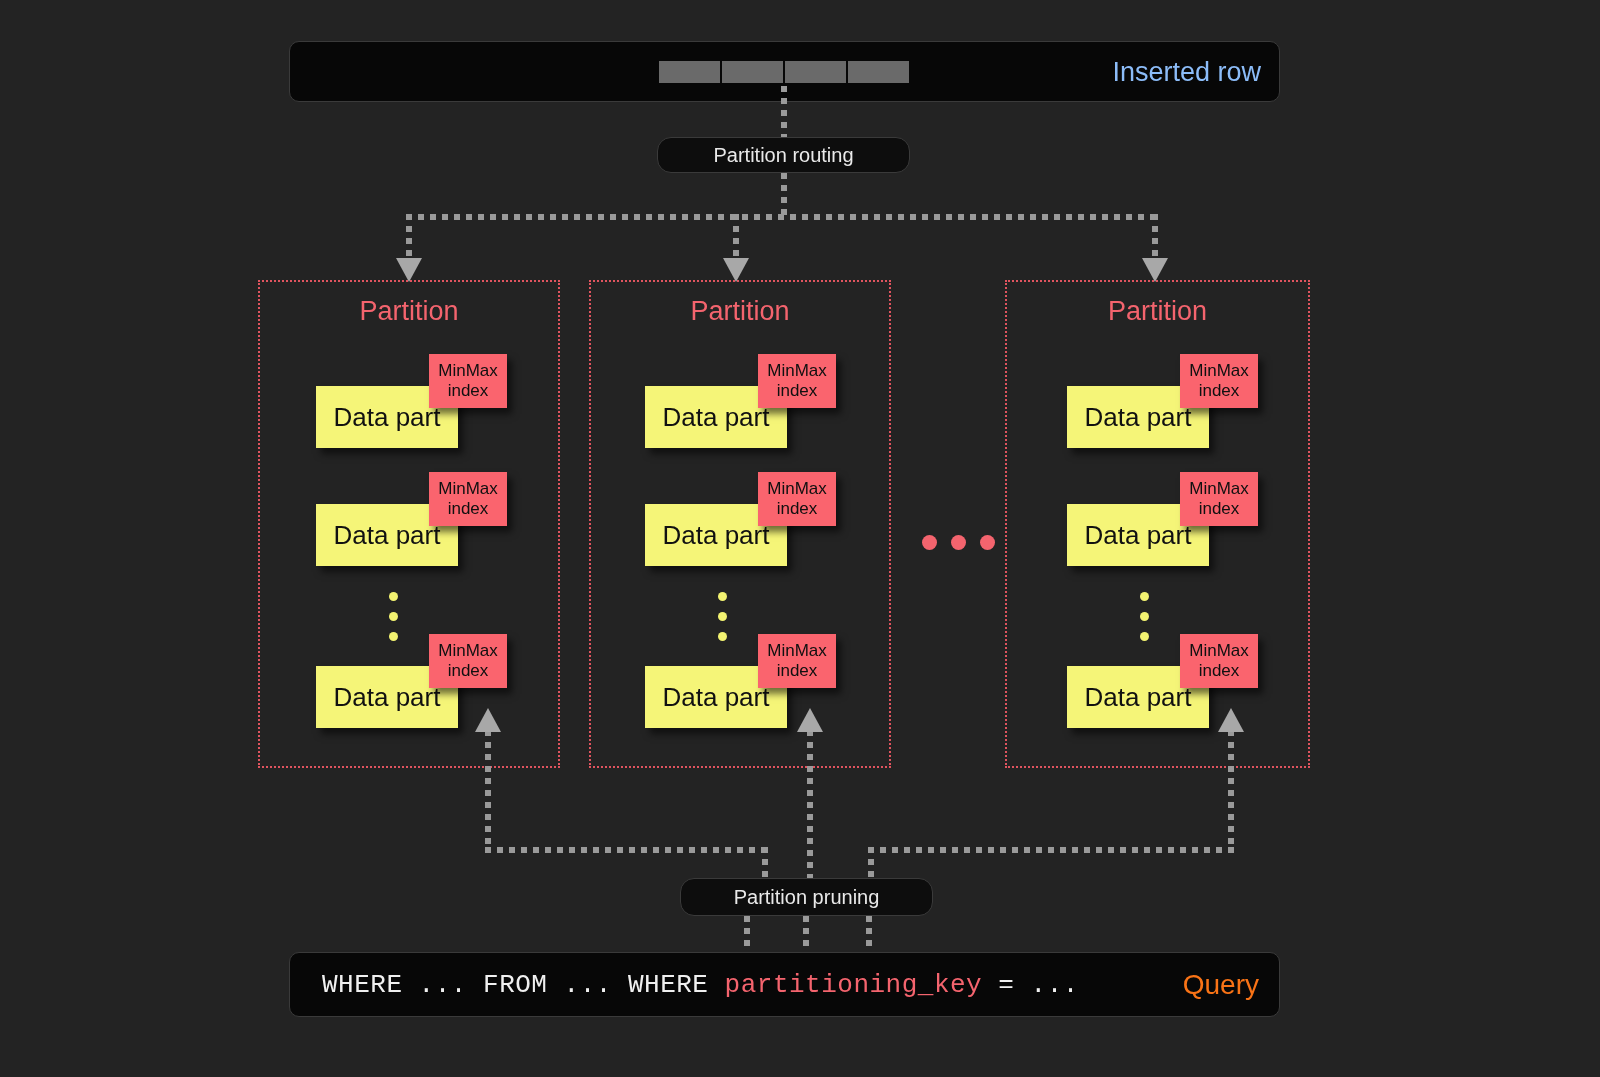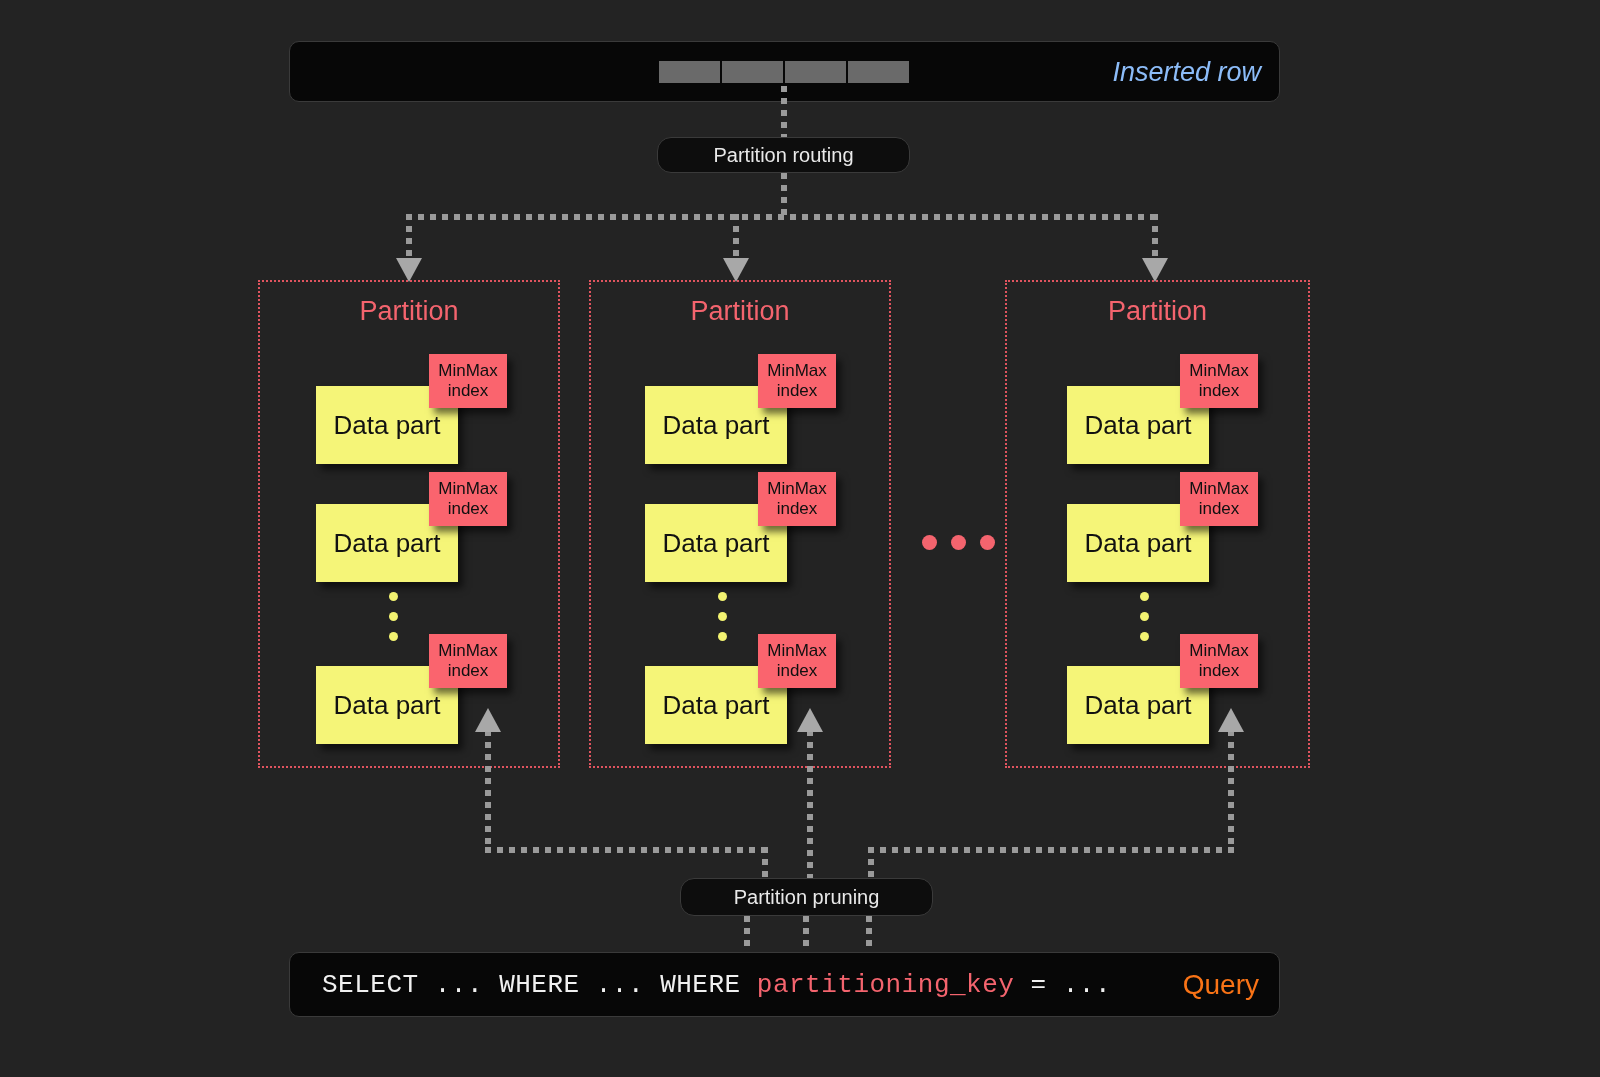--- a/index.html
+++ b/index.html
@@ -32,21 +32,20 @@
     border-radius: 10px;
     box-sizing: border-box;
   }
 
   
   #inserted-row-bar {
     left: 289px;
     top: 41px;
     width: 991px;
     height: 61px;
-    font-style: italic;
   }
   #inserted-row-label {
     position: absolute;
     right: 18px;
     top: 50%;
     transform: translateY(-50%);
     font-size: 27px;
     color: #8cbcf8;
     white-space: nowrap;
   }
@@ -153,21 +152,21 @@
   #partition-2 .part-row { left: 60px; }
   .part-row.r0 { top:  72px; }
   .part-row.r1 { top: 190px; }
   .part-row.r2 { top: 352px; }
 
   .data-part {
     position: absolute;
     left: 0;
     top: 32px;
     width: 142px;
-    height: 78px;
+    height: 62px;
     background: #f5f578;
     color: #111;
     font-size: 26px;
     display: flex;
     align-items: center;
     justify-content: center;
     box-shadow: 5px 6px 7px rgba(0,0,0,0.55);
     z-index: 2;
   }
   .minmax-index {
@@ -407,17 +406,17 @@
 
   <div class="chip" id="partition-pruning-chip">
     <span>Partition pruning</span>
   </div>
 
   <div class="vline" style="left:744px; top:916px; height:36px;"></div>
   <div class="vline" style="left:803px; top:916px; height:36px;"></div>
   <div class="vline" style="left:866px; top:916px; height:36px;"></div>
 
   <div class="darkbar" id="query-bar">
-    <div id="query-text"><span class="kw">SELECT ... WHERE ... WHERE </span><span class="keycol">partitioning_key</span><span class="kw"> = ...</span></div>
+    <div id="query-text"><span class="kw">WHERE ... FROM ... WHERE </span><span class="keycol">partitioning_key</span><span class="kw"> = ...</span></div>
     <span id="query-label">Query</span>
   </div>
 
 </div>
 
 </body></html>

